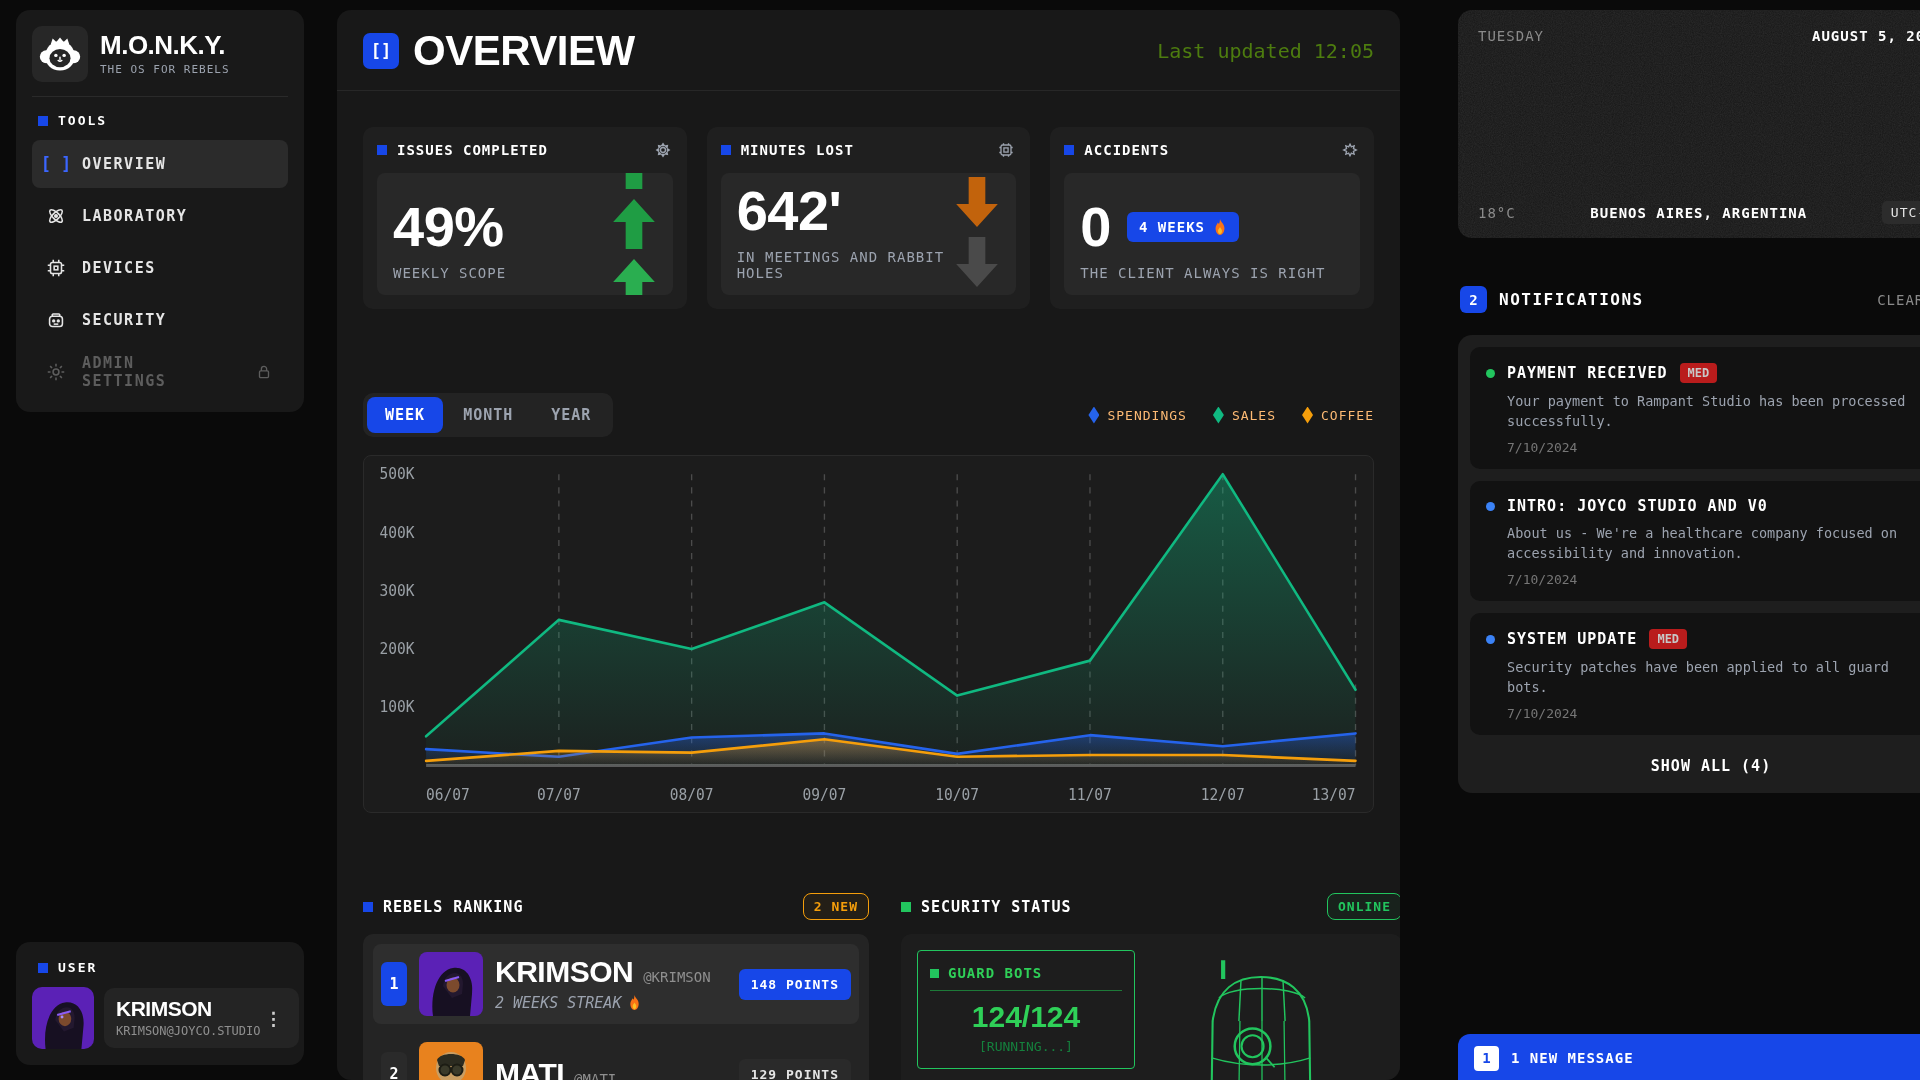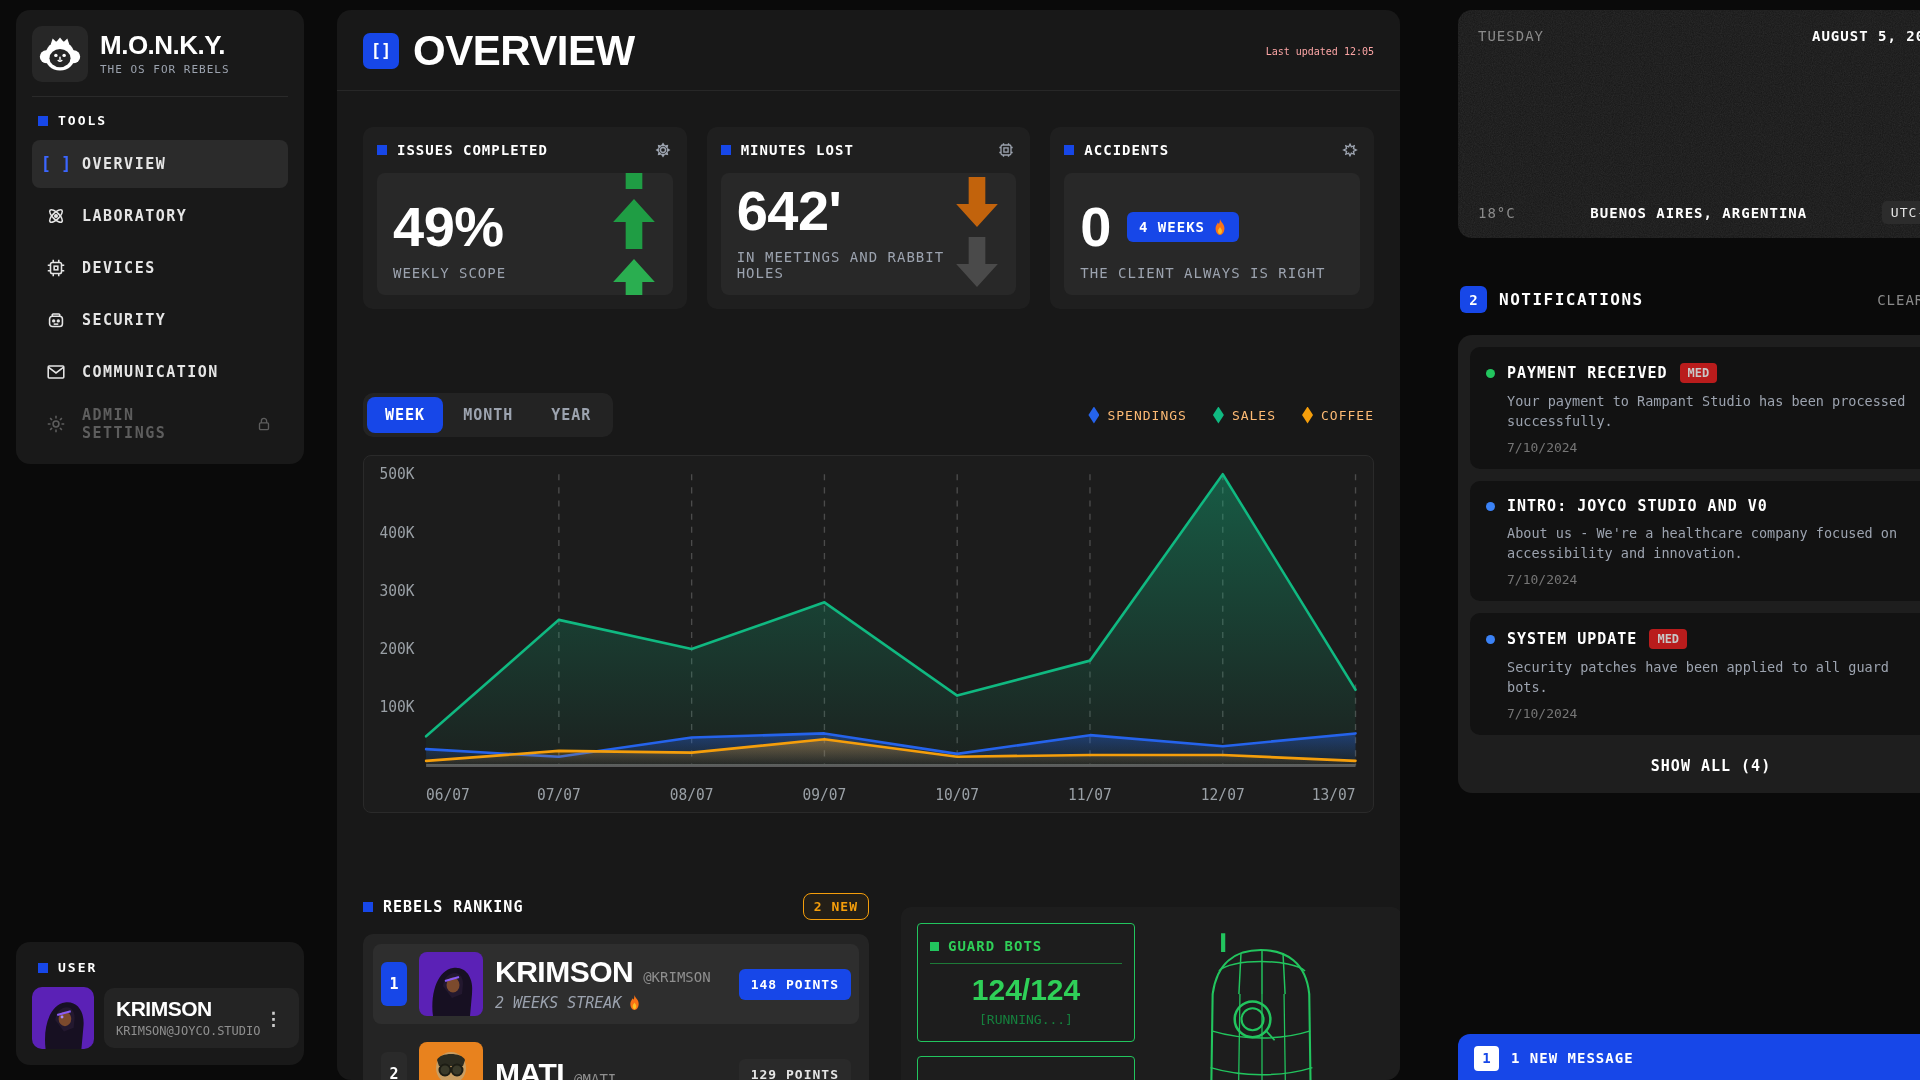--- a/index.html
+++ b/index.html
@@ -31,21 +31,21 @@
   .user-name { font-size:21px; color:#fff; line-height:1; }
   .user-email { font-size:12px; color:#8f8f8f; margin-top:5px; }
   .kebab { margin-left:auto; color:#cfcfcf; font-size:18px; font-weight:bold; cursor:pointer; padding:0 4px; }
 
   
   .main { position:absolute; left:337px; top:10px; width:1063px; height:1070px; background:#181818; border-radius:14px; overflow:hidden; }
   .main-header { display:flex; align-items:center; gap:14px; padding:20px 26px 18px; border-bottom:1px solid #272727; }
   .hdr-icon { width:36px; height:36px; background:#1747e8; border-radius:7px; display:flex; align-items:center; justify-content:center;
     color:#fff; font-weight:bold; font-size:17px; }
   .hdr-title { font-size:42px; color:#fff; line-height:1; }
-  .hdr-updated { margin-left:auto; font-size:10px; color:#fca5a5; }
+  .hdr-updated { margin-left:auto; font-size:20px; color:#4d7c0f; }
 
   .stats { display:flex; gap:20px; margin:36px 26px 0; }
   .stat-card { flex:1; background:#1f1f1f; border-radius:10px; padding:13px 14px 14px; }
   .stat-head { display:flex; align-items:center; gap:10px; font-size:14px; font-weight:bold; letter-spacing:1px; color:#fff; }
   .stat-gear { margin-left:auto; cursor:pointer; display:flex; }
   .stat-box { position:relative; margin-top:13px; background:#282828; border-radius:8px; height:122px; padding:14px 16px; overflow:hidden;
     display:flex; flex-direction:column; justify-content:flex-end; }
   .stat-value { font-size:56px; color:#fff; line-height:1; }
   .stat-caption { font-size:14px; color:#9ca3af; letter-spacing:1px; margin-top:10px; }
   .arrow-col { position:absolute; right:14px; width:48px; display:flex; flex-direction:column; gap:10px; }
@@ -191,29 +191,20 @@
         <span class="mi-icon">
           <svg width="22" height="22" viewBox="0 0 24 24" fill="none" stroke="#e5e5e5" stroke-width="1.7">
             <rect x="5" y="8" width="14" height="11" rx="3"></rect>
             <path d="M8 8V5.5M16 8V5.5M8 5.5h8"></path>
             <circle cx="9.5" cy="13" r="1" fill="#e5e5e5"></circle>
               <circle cx="14.5" cy="13" r="1" fill="#e5e5e5"></circle>
             <path d="M9.5 16.5h5"></path>
           </svg>
         </span>
         <span>SECURITY</span>
-      </div>
-      <div class="menu-item">
-        <span class="mi-icon">
-          <svg width="22" height="22" viewBox="0 0 24 24" fill="none" stroke="#e5e5e5" stroke-width="1.7">
-            <rect x="3.5" y="5.5" width="17" height="13" rx="1"></rect>
-            <path d="M4 7l8 6 8-6"></path>
-          </svg>
-        </span>
-        <span>COMMUNICATION</span>
       </div>
       <div class="menu-item disabled">
         <span class="mi-icon">
           <svg width="22" height="22" viewBox="0 0 24 24" fill="none" stroke="#5d5d5d" stroke-width="1.7">
             <circle cx="12" cy="12" r="3.2"></circle>
             <path d="M12 3v3M12 18v3M3 12h3M18 12h3M5.6 5.6l2.1 2.1M16.3 16.3l2.1 2.1M5.6 18.4l2.1-2.1M16.3 7.7l2.1-2.1"></path>
           </svg>
         </span>
         <span>ADMIN SETTINGS</span>
         <span class="mi-spacer"></span>
@@ -464,20 +455,25 @@
               <span class="rk-name disp">MATI</span>
               <span class="rk-handle">@MATI</span>
             </div>
           </div>
           <div class="points-badge">129 POINTS</div>
         </div>
       </div>
     </div>
 
     <div class="b-card" style="width:501px;">
+      <div class="b-head">
+        <span class="sq" style="background:#22c55e;"></span>
+        <span>SECURITY STATUS</span>
+        <span class="badge-outline badge-online">ONLINE</span>
+      </div>
       <div class="sec-body">
         <div class="sec-boxes">
           <div class="g-box">
             <div class="g-head">
               <span class="g-sq"></span>
               <span>GUARD BOTS</span>
             </div>
             <div class="g-value disp">124/124</div>
             <div class="g-status">[RUNNING...]</div>
           </div>

